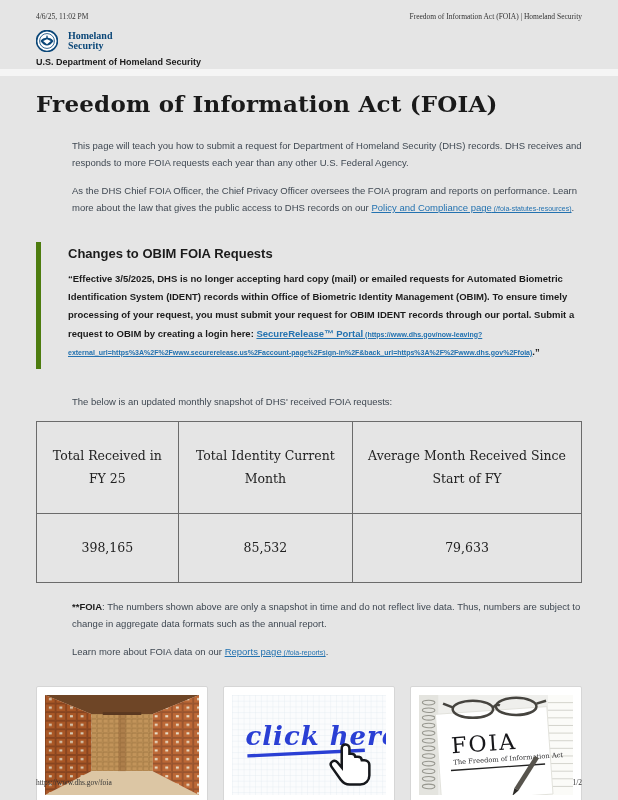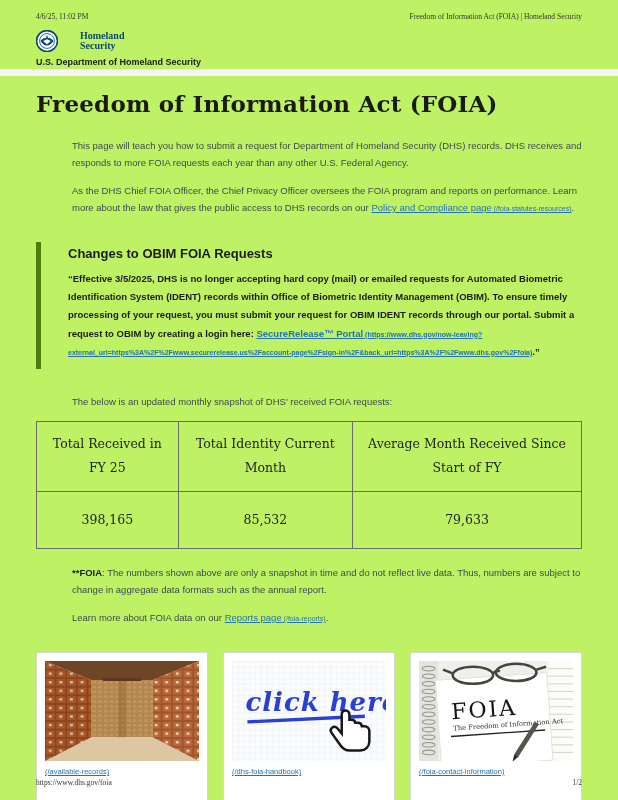--- a/index.html
+++ b/index.html
@@ -1,51 +1,51 @@
 <!DOCTYPE html>
 <html><head>
 <meta charset="utf-8">
 <style>
   * { margin:0; padding:0; box-sizing:border-box; }
   html,body { background:#fff; }
   .page {
-    position:relative; width:618px; height:800px; background:#bef264;
+    position:relative; width:618px; height:800px; background:#e5e5e5;
     font-family:"Liberation Sans", sans-serif; overflow:hidden; margin:0 auto;
   }
   
   .print-header { position:absolute; top:12px; left:36px; right:36px; height:12px;
     font-family:"Liberation Serif", serif; font-size:7.5px; color:#333; }
   .ph-date { position:absolute; left:0; top:0; }
   .ph-title { position:absolute; left:0; right:0; text-align:right; top:0; }
   .print-footer { position:absolute; bottom:10px; left:36px; right:36px; height:12px;
     font-family:"Liberation Serif", serif; font-size:7.5px; color:#333; }
   .pf-url { position:absolute; left:0; top:0; }
   .pf-page { position:absolute; right:0; top:0; }
   
-  .logo-row { position:absolute; top:30px; left:36px; display:flex; align-items:center; gap:22px; }
+  .logo-row { position:absolute; top:30px; left:36px; display:flex; align-items:center; gap:10px; }
   .seal { width:22px; height:22px; }
   .logo-text { font-family:"Liberation Serif", serif; font-weight:bold; color:#0b4778;
     font-size:10px; line-height:1.05; }
   .dept-line { position:absolute; top:57px; left:36px; font-size:9px; color:#1b1b1b;font-weight:bold; }
   .gray-band { position:absolute; top:69px; left:0; right:0; height:7px; background:#f5f5f5; }
   
   .content { position:absolute; top:86px; left:36px; right:36px; }
   h1.page-title { font-family:"DejaVu Serif", serif; font-size:23px; font-weight:bold;
     color:#1a1a1a; margin:4px 0 20px; letter-spacing:0.2px; }
   p.body { font-size:9.5px; line-height:1.8; color:#3f4852; margin-bottom:11px;margin-left:36px; }
   a.lnk { color:#2372b0; text-decoration:underline; cursor:pointer; }
   .lnk-url { font-size:7px; }
   .callout { margin:26px 0 24px; border-left:5px solid #4d7c0f; padding:4px 0 8px 27px; }
   .callout h2 { font-size:13px; color:#1b1b1b; margin-bottom:9px; font-weight:bold; }
   .callout p { font-size:9.5px; font-weight:bold; line-height:1.9; color:#1b1b1b; }
   .snap-caption { font-size:9.5px; font-weight:bold; color:#1b1b1b; margin:18px 0 13px; }
   table.snapshot { width:100%; border-collapse:collapse; font-family:"DejaVu Serif", serif;
     color:#222; }
   table.snapshot th, table.snapshot td { border:1px solid #6b6b6b; text-align:center;
-    font-weight:normal; font-size:12.5px; line-height:1.9; padding:0 14px; }
+    font-weight:normal; font-size:12.5px; line-height:1.9; padding:22px 14px; }
   table.snapshot th { height:70px; vertical-align:middle; }
   table.snapshot td { height:57px; vertical-align:middle; }
   .col1 { width:26%; } .col2 { width:32%; } .col3 { width:42%; }
   .note-p { margin-top:15px; }
   .note-b { font-weight:bold; color:#1b1b1b; }
   
   .cards { display:flex; gap:15px; margin-top:26px; }
   .card { flex:1; border:1px solid #d6d6d6; border-radius:2px; padding:8px 8px 0; height:156px; background:#fff; }
   .card-img { width:100%; height:100px; display:block; }
   .card-link { display:block; font-size:7.5px; margin:6px 0 11px; }

